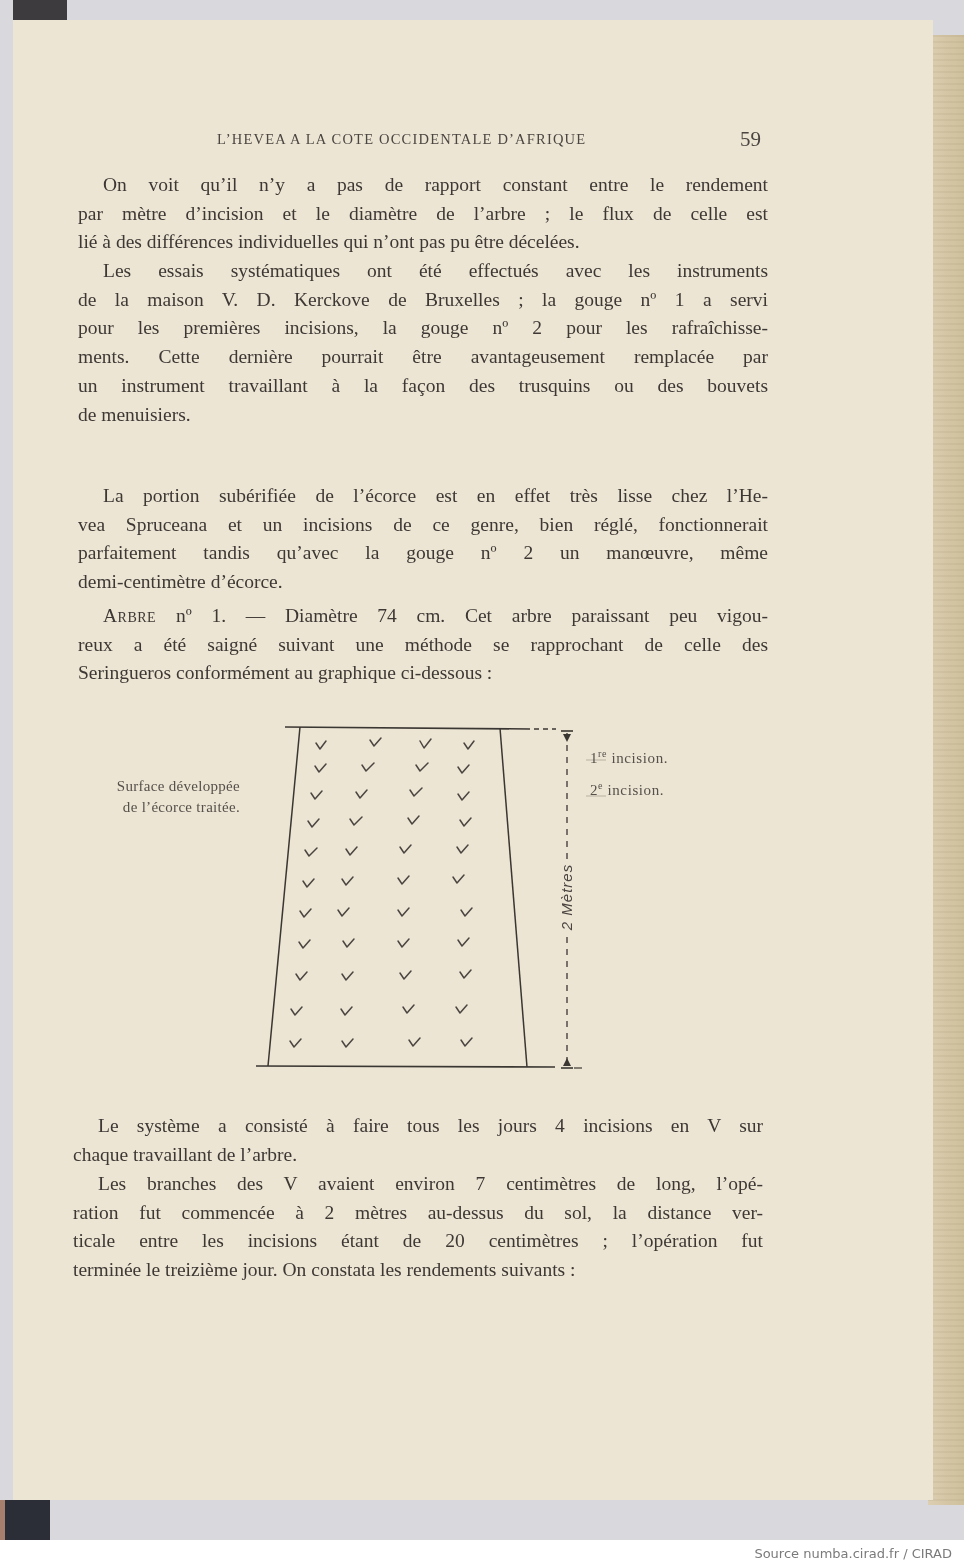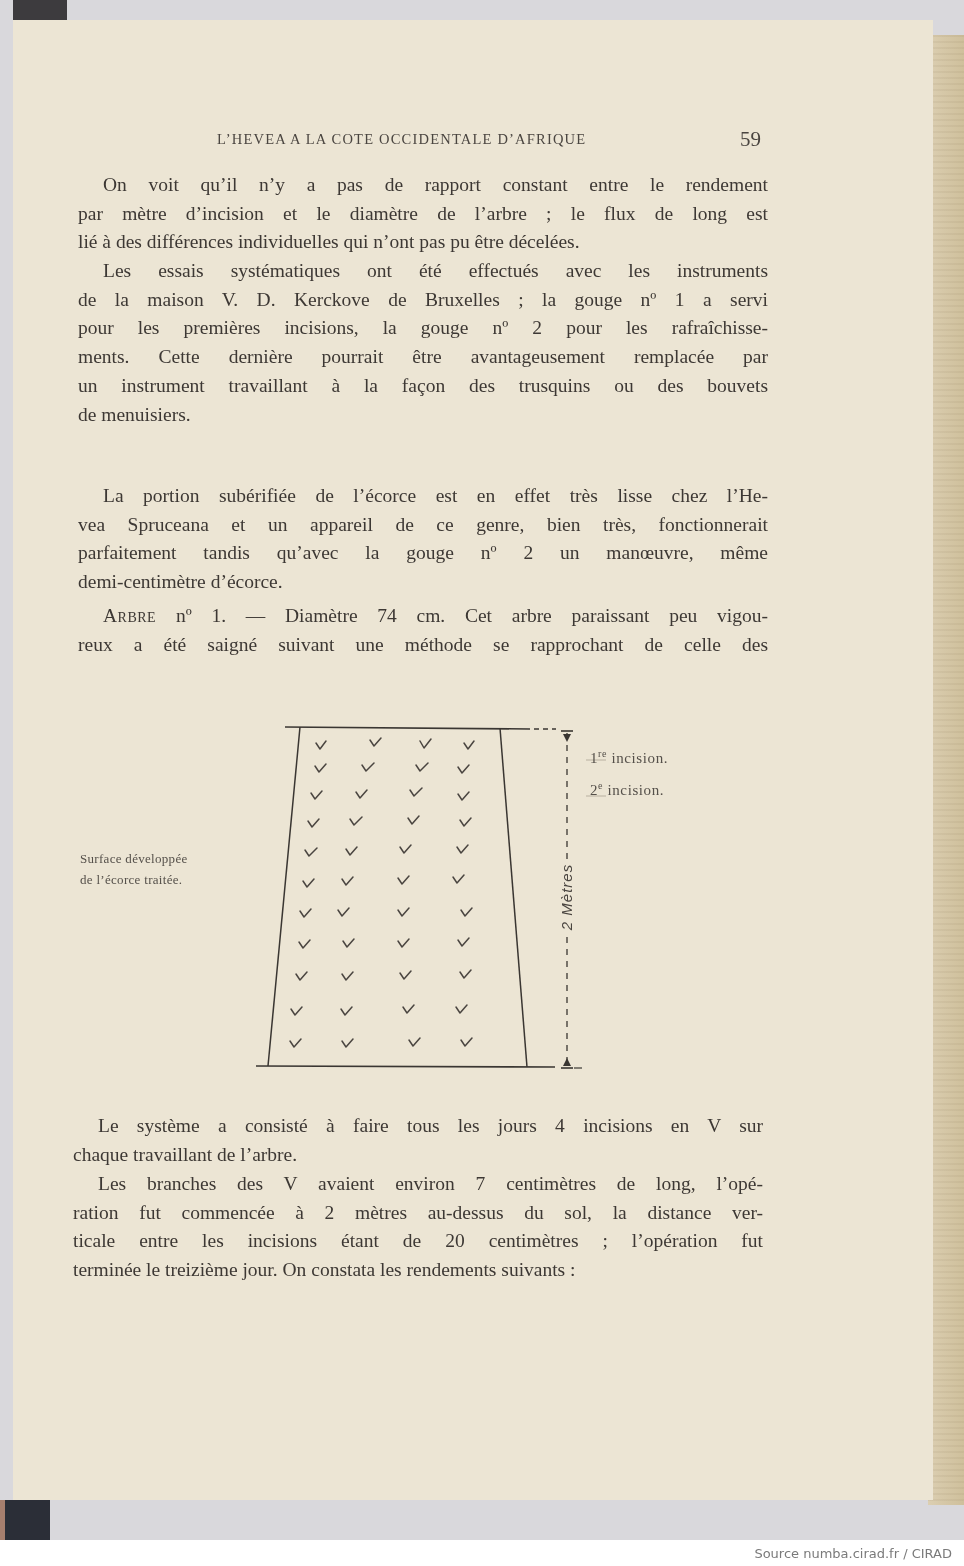--- a/index.html
+++ b/index.html
@@ -46,22 +46,22 @@
     text-align:justify;
   }
   .para .line { display:block; white-space:nowrap; text-align-last:justify; }
   .para .line.last { text-align-last:left; }
   .para .line.indent { padding-left:25px; }
   .smallcaps { font-variant:small-caps; letter-spacing:0.5px;font-family:Liberation Serif, serif; }
 
   .figure { position:absolute; left:0; top:0; width:964px; height:1100px; pointer-events:none; }
   .figure * { pointer-events:auto; }
   .fig-label-left {
-    position:absolute; left:80px; top:848px; width:160px;
-    font-size:13px; line-height:21px; color:#55504a; text-align:left;
+    position:absolute; left:80px; top:776px; width:160px;
+    font-size:15px; line-height:21px; color:#55504a; text-align:right;
     letter-spacing:0.3px;
   }
   .legend {
     position:absolute; left:590px; top:740px;
     font-size:15px; line-height:27px; color:#55504a; letter-spacing:0.6px;
   }
   .legend sup { font-size:10px; }
   .metres {
     position:absolute; left:566px; top:897px;
     transform:translate(-50%,-50%) rotate(-90deg);
@@ -81,43 +81,44 @@
 <div class="tab-top"></div>
 <div class="tab-bottom"></div>
 <div class="page-edge"></div>
 <div class="page"></div>
 
 <div class="running-head">L’HEVEA A LA COTE OCCIDENTALE D’AFRIQUE</div>
 <div class="page-number">59</div>
 
 <div class="para" style="top:171px;">
   <span class="line indent">On voit qu’il n’y a pas de rapport constant entre le rendement</span>
-  <span class="line">par mètre d’incision et le diamètre de l’arbre ; le flux de long est</span>
+  <span class="line">par mètre d’incision et le diamètre de l’arbre ; le flux de celle est</span>
   <span class="line last">lié à des différences individuelles qui n’ont pas pu être décelées.</span>
 </div>
 
 <div class="para" style="top:257px;">
   <span class="line indent">Les essais systématiques ont été effectués avec les instruments</span>
   <span class="line">de la maison V. D. Kerckove de Bruxelles ; la gouge nº 1 a servi</span>
   <span class="line">pour les premières incisions, la gouge nº 2 pour les rafraîchisse-</span>
   <span class="line">ments. Cette dernière pourrait être avantageusement remplacée par</span>
   <span class="line">un instrument travaillant à la façon des trusquins ou des bouvets</span>
   <span class="line last">de menuisiers.</span>
 </div>
 
 <div class="para" style="top:438px;margin-top:44px;">
   <span class="line indent">La portion subérifiée de l’écorce est en effet très lisse chez l’He-</span>
-  <span class="line">vea Spruceana et un appareil de ce genre, bien très, fonctionnerait</span>
+  <span class="line">vea Spruceana et un incisions de ce genre, bien réglé, fonctionnerait</span>
   <span class="line">parfaitement tandis qu’avec la gouge nº 2 un manœuvre, même</span>
   <span class="line last">demi-centimètre d’écorce.</span>
 </div>
 
 <div class="para" style="top:602px;">
   <span class="line indent"><span class="smallcaps">Arbre</span><span> nº 1. — Diamètre 74 cm. Cet arbre paraissant peu vigou-</span></span>
   <span class="line">reux a été saigné suivant une méthode se rapprochant de celle des</span>
+  <span class="line last">Seringueros conformément au graphique ci-dessous :</span>
 </div>
 
 <div class="figure">
   <svg width="964" height="1100" style="position:absolute;left:0;top:0;">
     <g stroke="#3a3632" fill="none">
 
       <line x1="285" y1="727" x2="530" y2="729" stroke-width="1.6"></line>
       <line x1="256" y1="1066" x2="555" y2="1067" stroke-width="1.6"></line>
 
       <line x1="300" y1="727" x2="268" y2="1066" stroke-width="1.5"></line>

